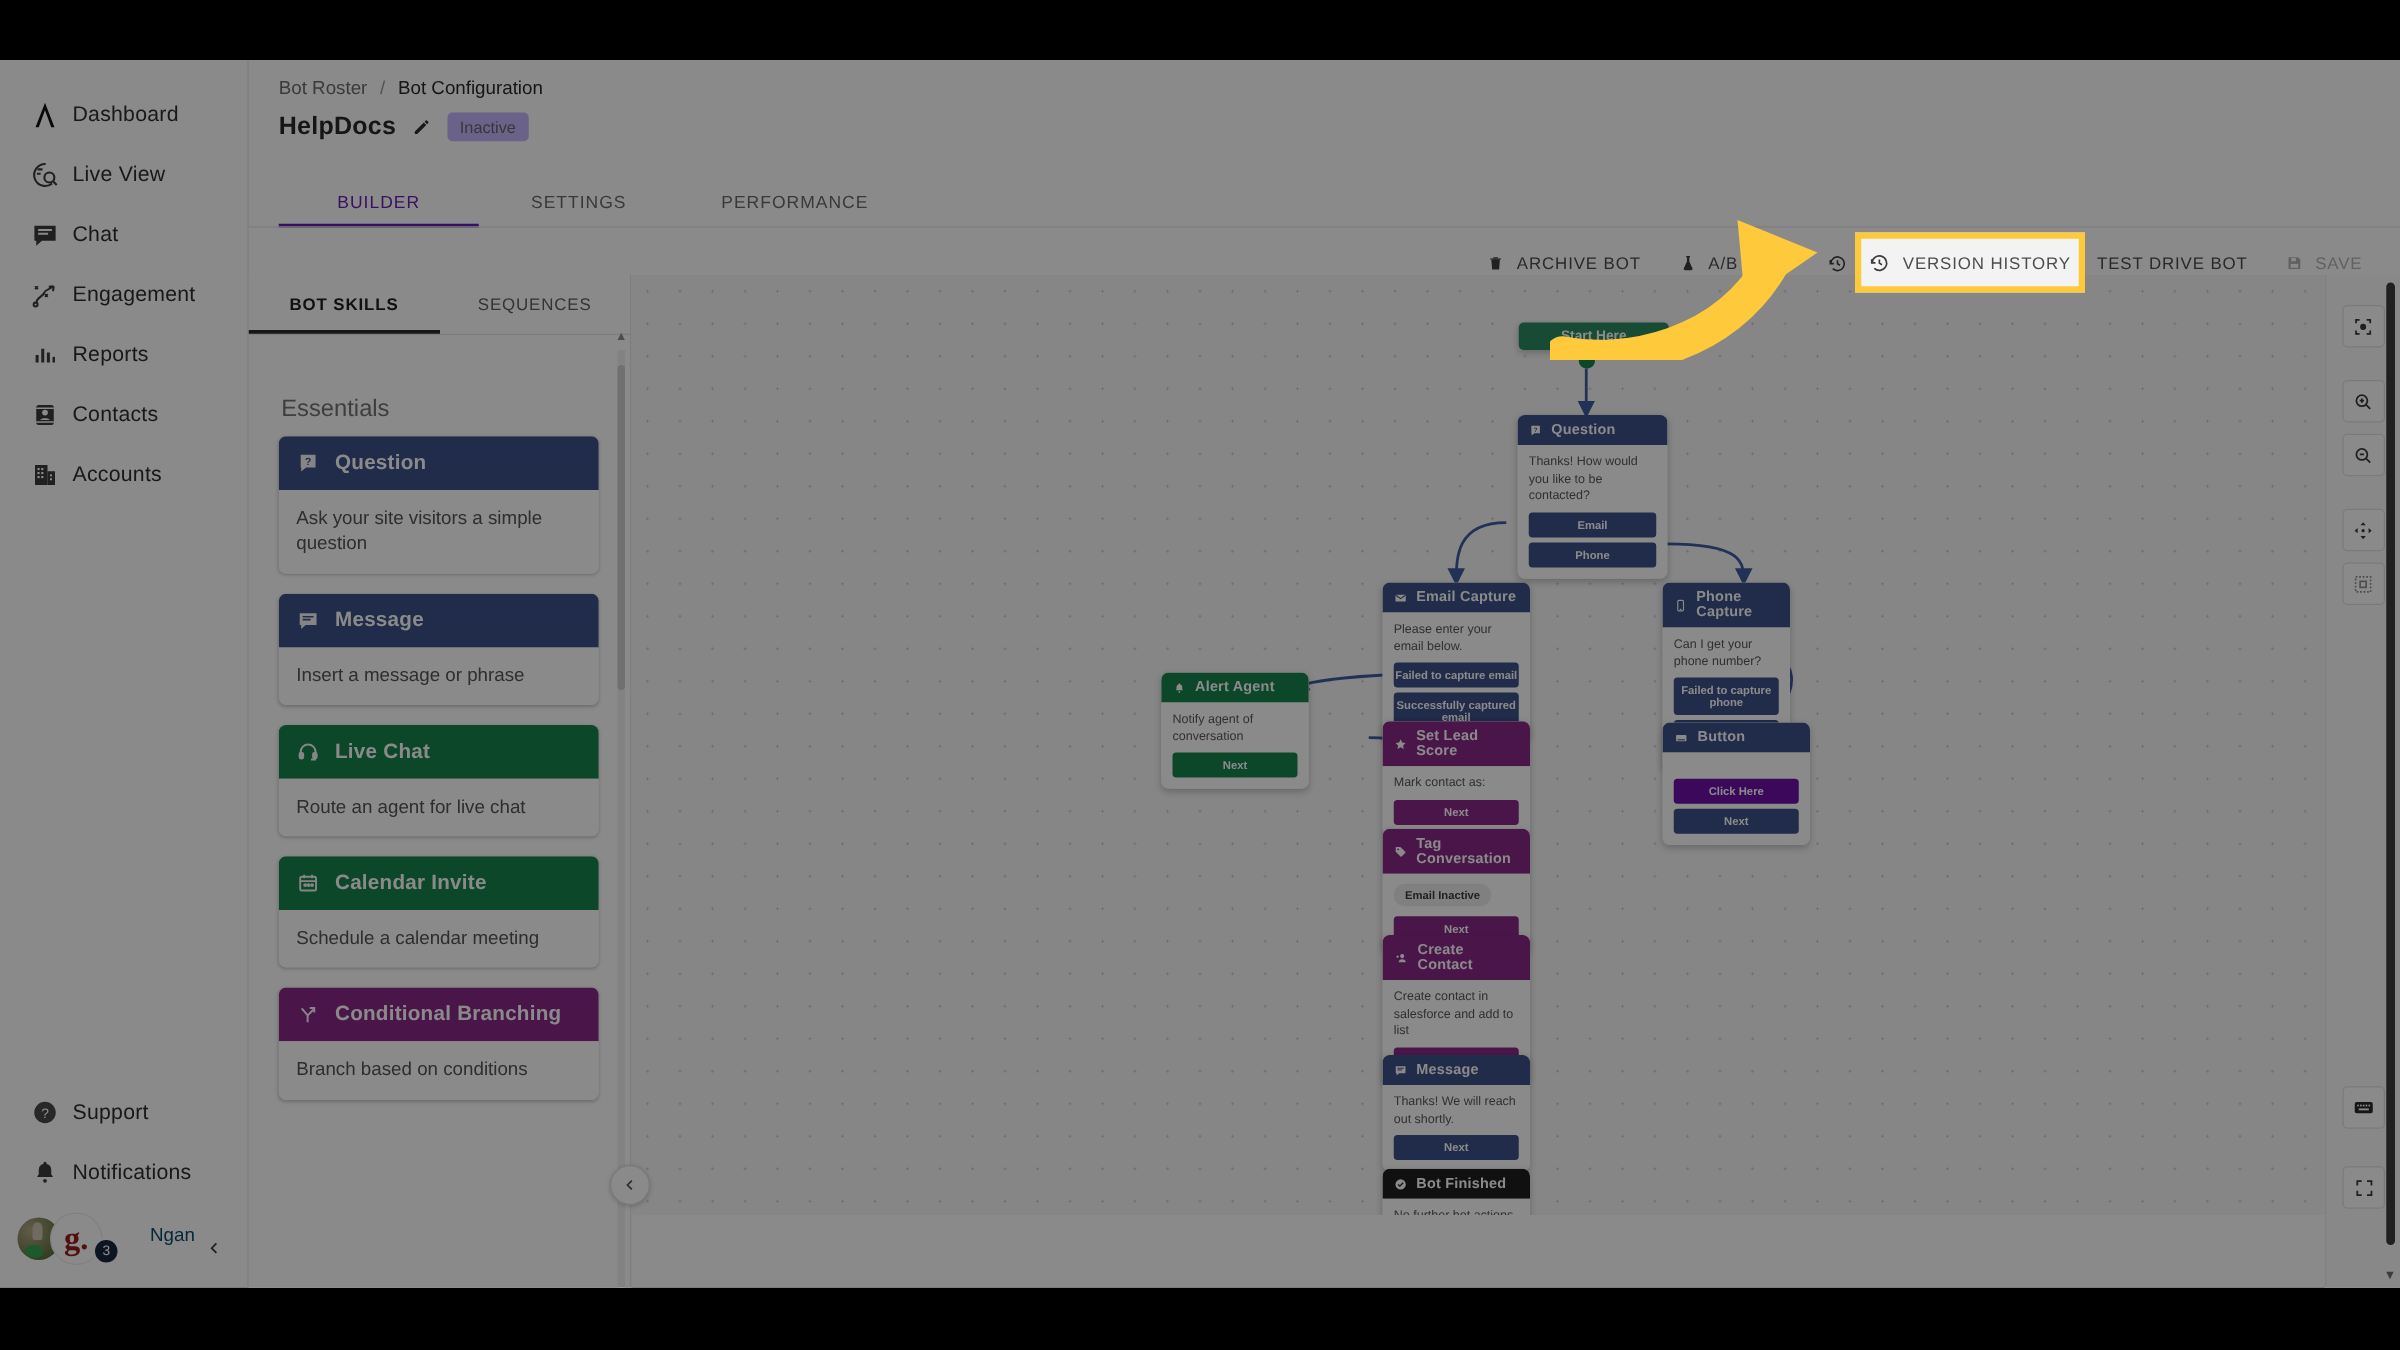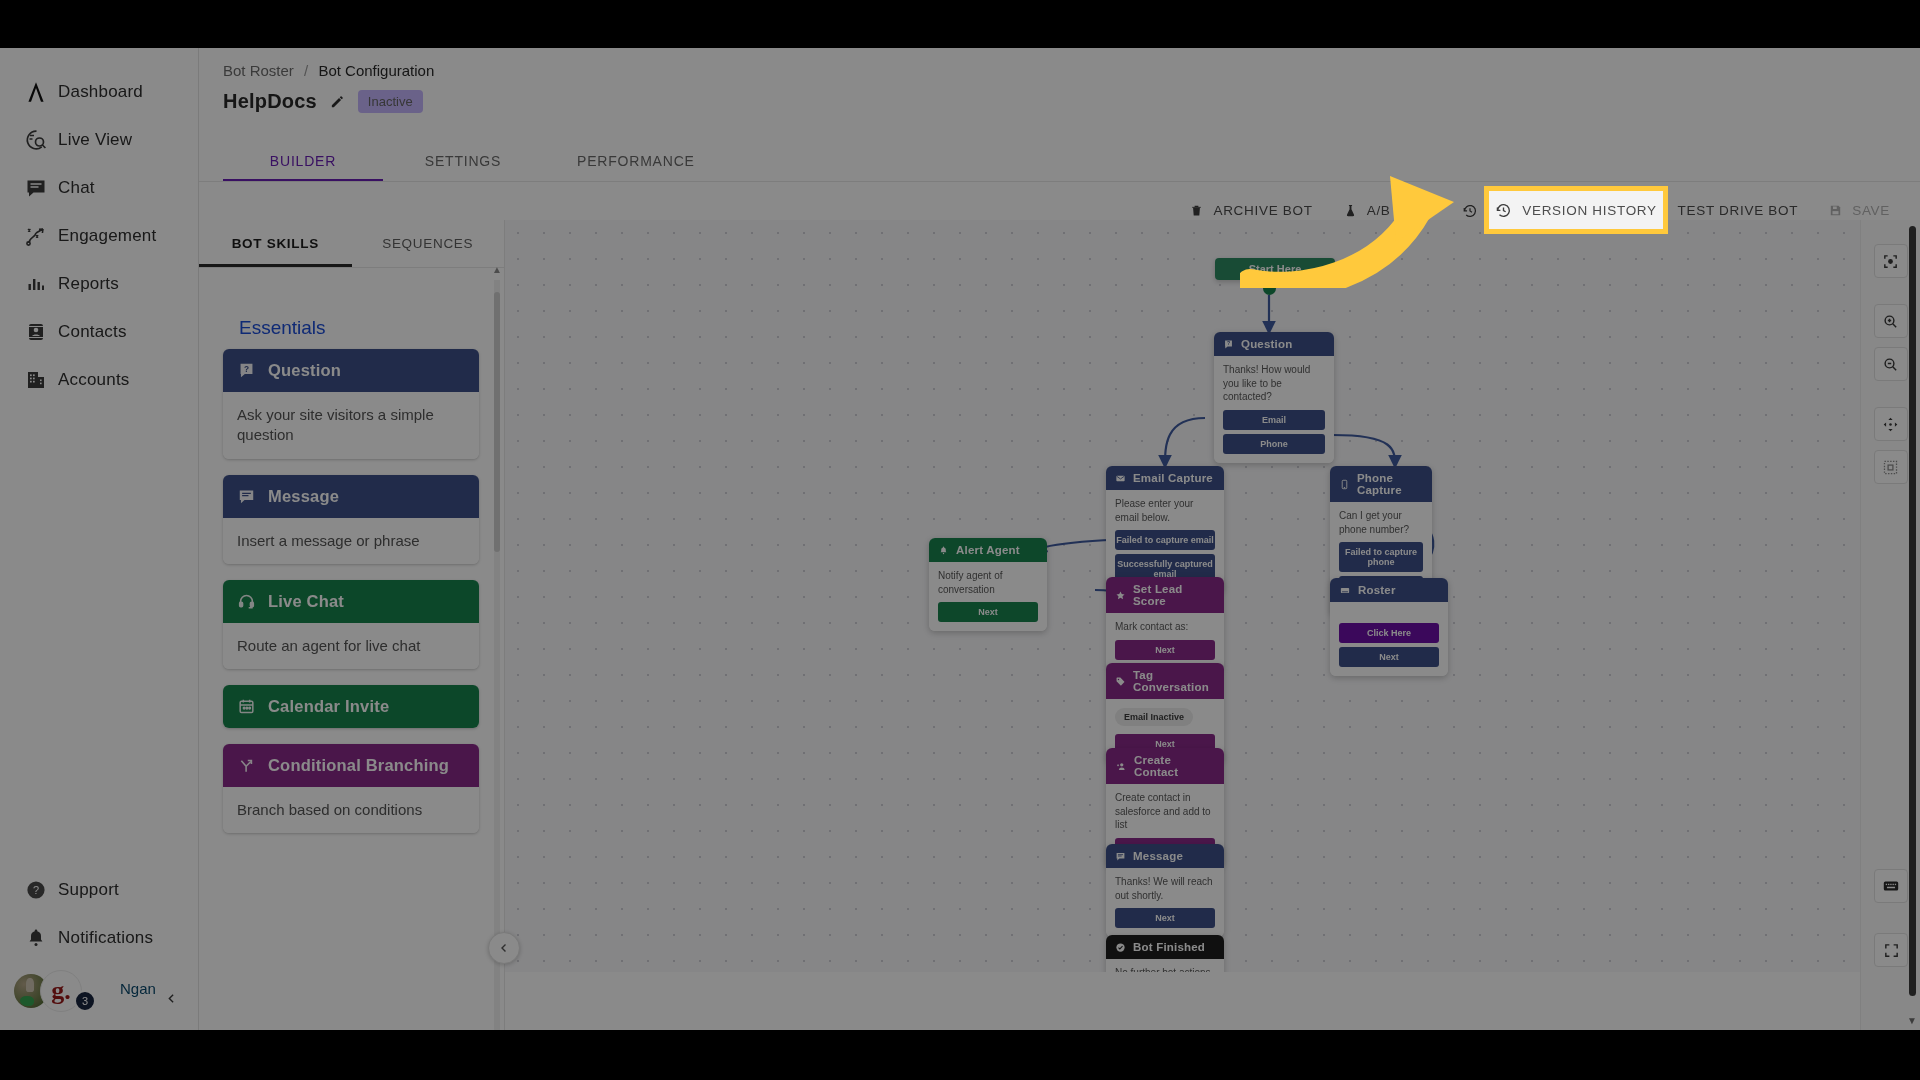--- a/index.html
+++ b/index.html
@@ -91,21 +91,21 @@
   .lp-tabs { display:flex; border-bottom:1px solid #e7e7e7; }
   .lp-tab { flex:1; text-align:center; font-size:13.5px; letter-spacing:.7px; color:#606060;
             padding: 16px 0 13px; cursor:pointer;}
   .lp-tab.active { color:#1f1f1f; font-weight:600; border-bottom:3px solid #2b2b2b; }
   .lp-body { position:absolute; top:53px; left:0; right:0; bottom:0; padding: 20px 24px 0; overflow:hidden;}
   .search-box {
     width: 256px; height:38px; border-radius:4px; background:#efefef;
     display:flex; align-items:center; padding:0 14px;
   }
   .search-box span { color:#a2a2a2; font-size:15px; }
-  .section-h { font-size:19px; color:#1d4ed8; margin: 24px 16px 10px; }
+  .section-h { font-size:19px; color:#737373; margin: 24px 2px 10px; }
   .skill-card {
     width:256px; border-radius:6px; overflow:hidden; margin-bottom:16px;
     box-shadow: 0 1px 3px rgba(0,0,0,.22);
   }
   .sc-head { display:flex; align-items:center; gap:12px; padding:12px 14px; }
   .sc-head .sci { display:flex; color:#fff; opacity:.95;}
   .sc-title { color:#fff; font-size:16.5px; font-weight:700; letter-spacing:.2px;}
   .sc-body { background:#fff; color:#555; font-size:15px; line-height:1.35; padding:13px 14px; }
   .lp-scrollbar { position:absolute; right:4px; top:72px; width:6px; height:260px; background:#cfcfcf; border-radius:3px;}
   .lp-track { position:absolute; right:4px; top:60px; width:6px; bottom:0; background:#f1f1f1;}
@@ -423,20 +423,21 @@
               <svg width="19" height="19" viewBox="0 0 24 24" fill="none" stroke="#fff" stroke-width="1.9">
                 <rect x="4" y="5.5" width="16" height="14" rx="1.6"></rect>
                     <path d="M4 10h16M8 3.6v3.4M16 3.6v3.4"></path>
                 <circle cx="9" cy="14" r="1" fill="#fff"></circle>
                     <circle cx="12.5" cy="14" r="1" fill="#fff"></circle>
                     <circle cx="16" cy="14" r="1" fill="#fff"></circle>
                   </svg>
             </span>
             <span class="sc-title">Calendar Invite</span>
           </div>
+          <div class="sc-body">Schedule a calendar meeting</div>
         </div>
 
         <div class="skill-card">
           <div class="sc-head" style="background:#8a2a8a">
             <span class="sci">
               <svg width="19" height="19" viewBox="0 0 24 24" fill="none" stroke="#fff" stroke-width="2">
                 <path d="M11.5 20v-7L5.5 6"></path>
                     <path d="M11.5 13l6-6"></path>
                     <path d="M13.6 5.6h4.6v4.6"></path>
                   </svg>
@@ -636,21 +637,21 @@
       </div>
 
       <div class="node" style="left:825px; top:358px; width:118px;">
         <div class="nd-head" style="background:#3d5089">
           <span class="ni">
             <svg width="12" height="11" viewBox="0 0 24 24" fill="#fff">
                   <rect x="3" y="6.4" width="18" height="11.2" rx="1.6"></rect>
             <rect x="5.6" y="14" width="12.8" height="1.8" fill="#3d5089"></rect>
                 </svg>
           </span>
-          <span>Roster</span>
+          <span>Button</span>
         </div>
         <div class="nd-body">
           <span class="nd-btn" style="background:#6d0fa8; margin-top:14px;">Click Here</span>
           <span class="nd-btn" style="background:#3d5089">Next</span>
         </div>
       </div>
     </div>
 
     <div id="canvas-tools">
       <div class="ctool" style="margin-top:24px">

